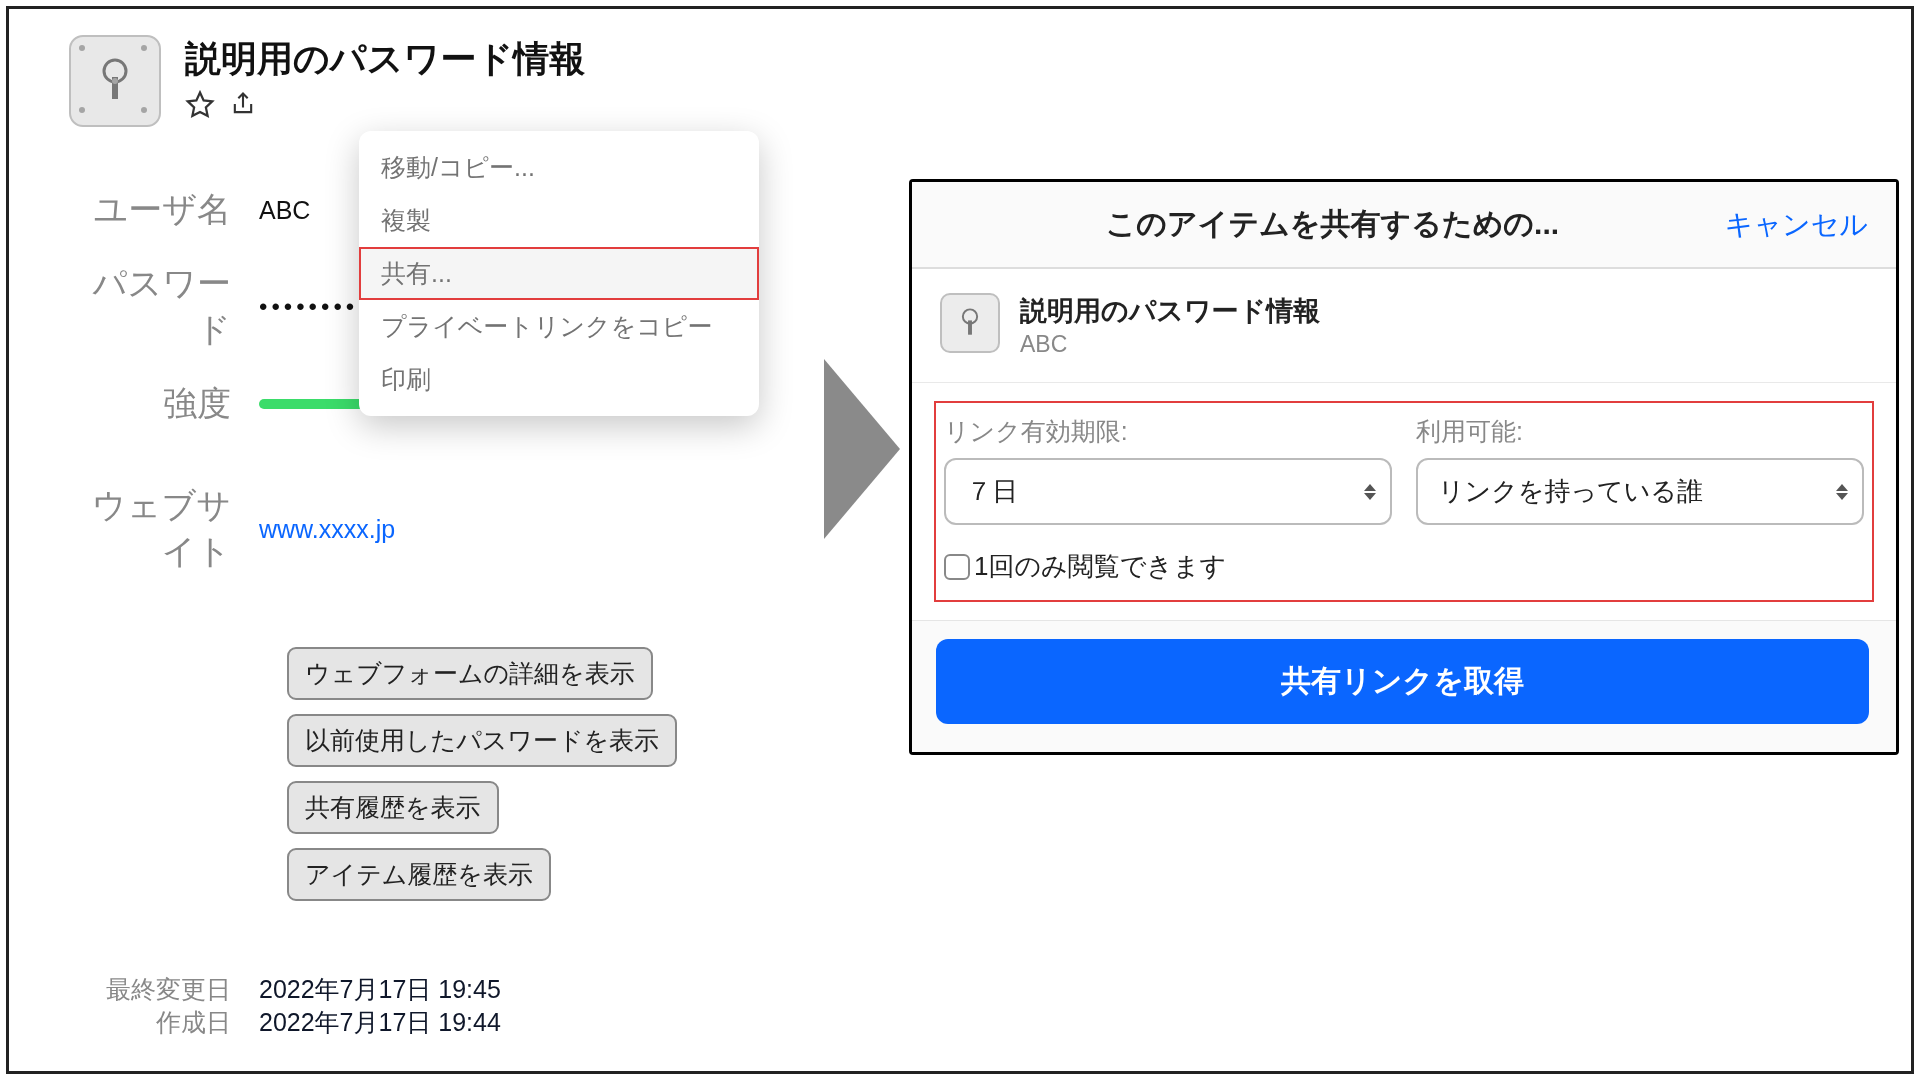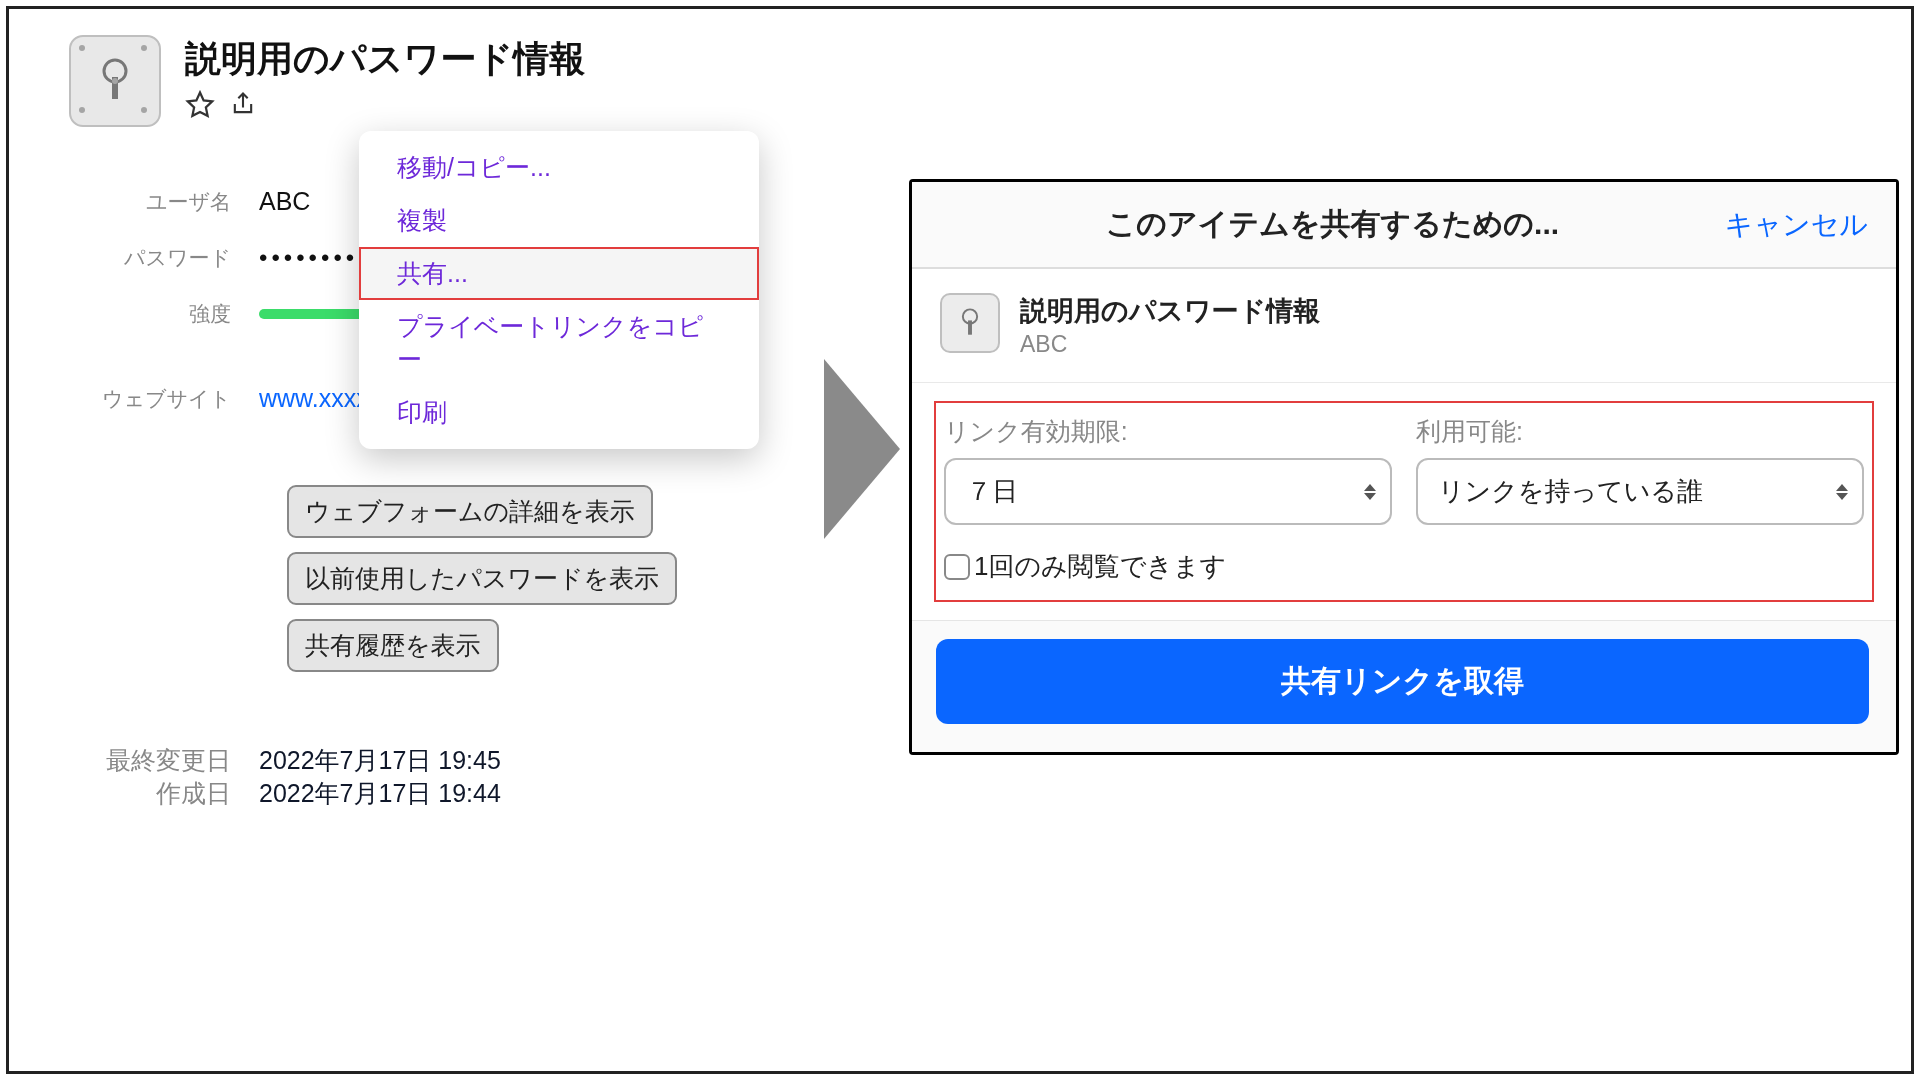--- a/index.html
+++ b/index.html
@@ -32,21 +32,21 @@
     .vault-icon::before, .vault-icon::after {
       content:''; position:absolute; width:6px; height:6px; background:#a5a5a5; border-radius:50%;
     }
     .vault-icon::before { top:8px; left:8px; box-shadow: 62px 0 #a5a5a5, 0 62px #a5a5a5, 62px 62px #a5a5a5; }
     .title-block { flex:1; }
     .item-title { font-size: 36px; font-weight: 700; color:#111; }
     .icon-row { display:flex; gap:14px; margin-top:6px; align-items:center; }
     .star-icon, .share-icon { width:30px; height:30px; color:#333; cursor:pointer; }
 
     .detail-row { display:flex; margin-top:28px; align-items:center; }
-    .detail-label { width:190px; text-align:right; font-size:21px; color:#888; padding-right:28px; }
+    .detail-label { width:190px; text-align:right; font-size:34px; color:#888; padding-right:28px; }
     .detail-value { font-size:25px; color:#111; }
     .detail-value.link { color:#0a66ff; }
     .pw-dots { letter-spacing: 4px; font-size: 24px; }
     .strength-bar { height:10px; width:120px; background:#3bdc6a; border-radius:5px; }
 
     .action-list { margin-left: 218px; margin-top: 72px; display:flex; flex-direction:column; gap:14px; align-items:flex-start;}
     .action-btn {
       border: 2px solid #888; border-radius: 9px;
       font-size: 25px; color:#222; padding: 8px 16px;
       background:#e5e5e5; cursor:pointer;
@@ -57,21 +57,21 @@
     .meta-value { font-size:25px; color:#0f172a; }
 
     
     .ctx-menu {
       position:absolute; top: 122px; left: 350px;
       width: 400px; background:#fff;
       border-radius: 12px;
       box-shadow: 0 10px 34px rgba(0,0,0,.22);
       padding: 10px 0;
     }
-    .ctx-item { font-size: 25px; color:#6d28d9; padding: 10px 38px; cursor:pointer; }
+    .ctx-item { font-size: 25px; color:#737373; padding: 10px 22px; cursor:pointer; }
     .ctx-item.hl { background:#f5f5f5; outline: 2px solid #e23d3d; outline-offset:-2px; }
     
     
     .big-arrow {
       position:absolute; top: 350px; left: 815px;
       width:0; height:0;
       border-top: 90px solid transparent;
       border-bottom: 90px solid transparent;
       border-left: 76px solid #8a8a8a;
     }
@@ -171,20 +171,21 @@
     </div>
     <div class="detail-row" style="margin-top:56px;">
       <div class="detail-label">ウェブサイト</div>
       <div class="detail-value link">www.xxxx.jp</div>
     </div>
 
     <div class="action-list">
       <button class="action-btn">ウェブフォームの詳細を表示</button>
       <button class="action-btn">以前使用したパスワードを表示</button>
       <button class="action-btn">共有履歴を表示</button>
+      <button class="action-btn">アイテム履歴を表示</button>
     </div>
 
     <div class="meta-block">
       <div class="meta-row">
         <div class="meta-label">最終変更日</div>
         <div class="meta-value">2022年7月17日 19:45</div>
       </div>
       <div class="meta-row">
         <div class="meta-label">作成日</div>
         <div class="meta-value">2022年7月17日 19:44</div>

